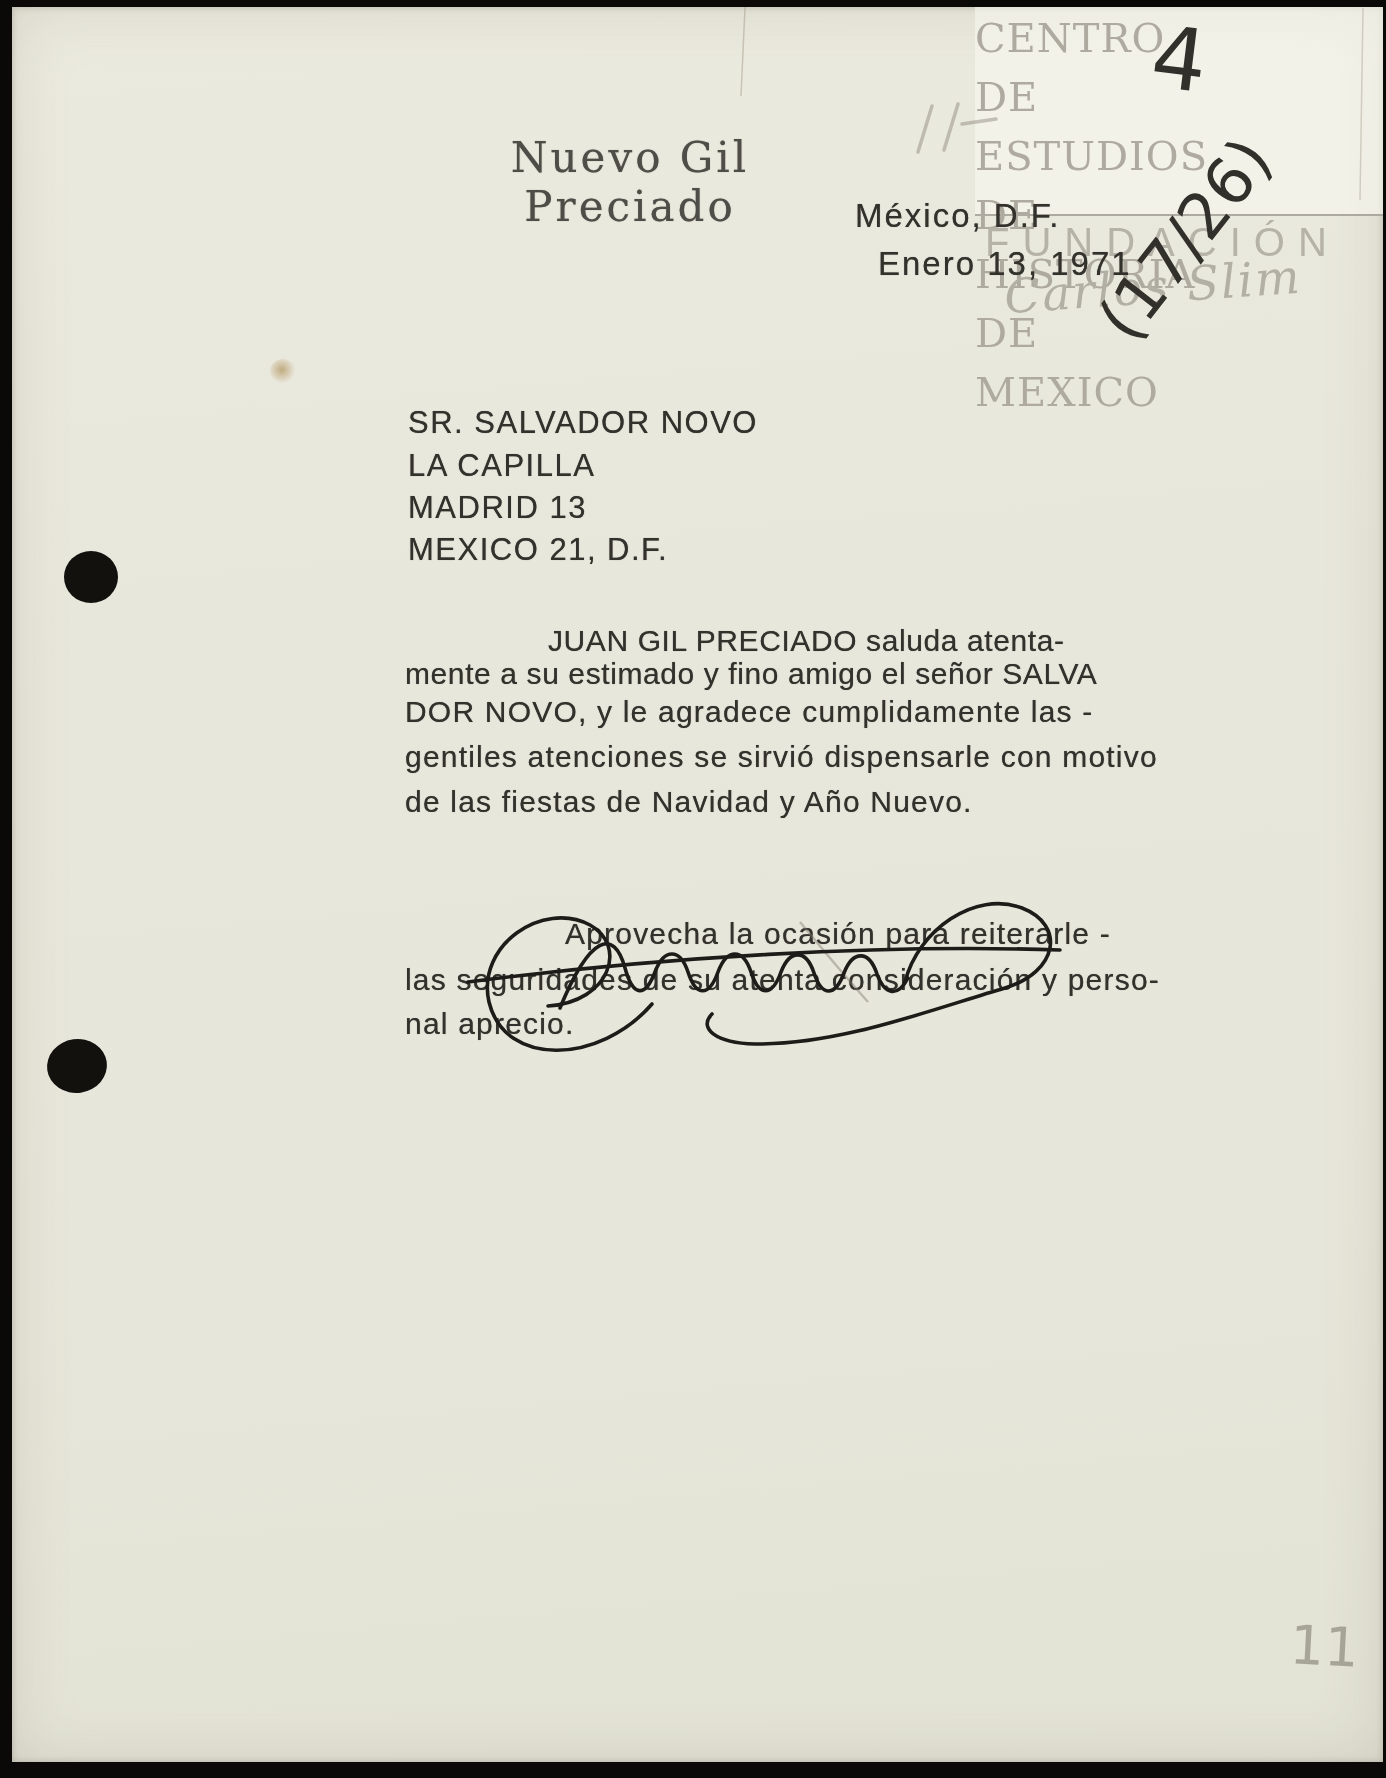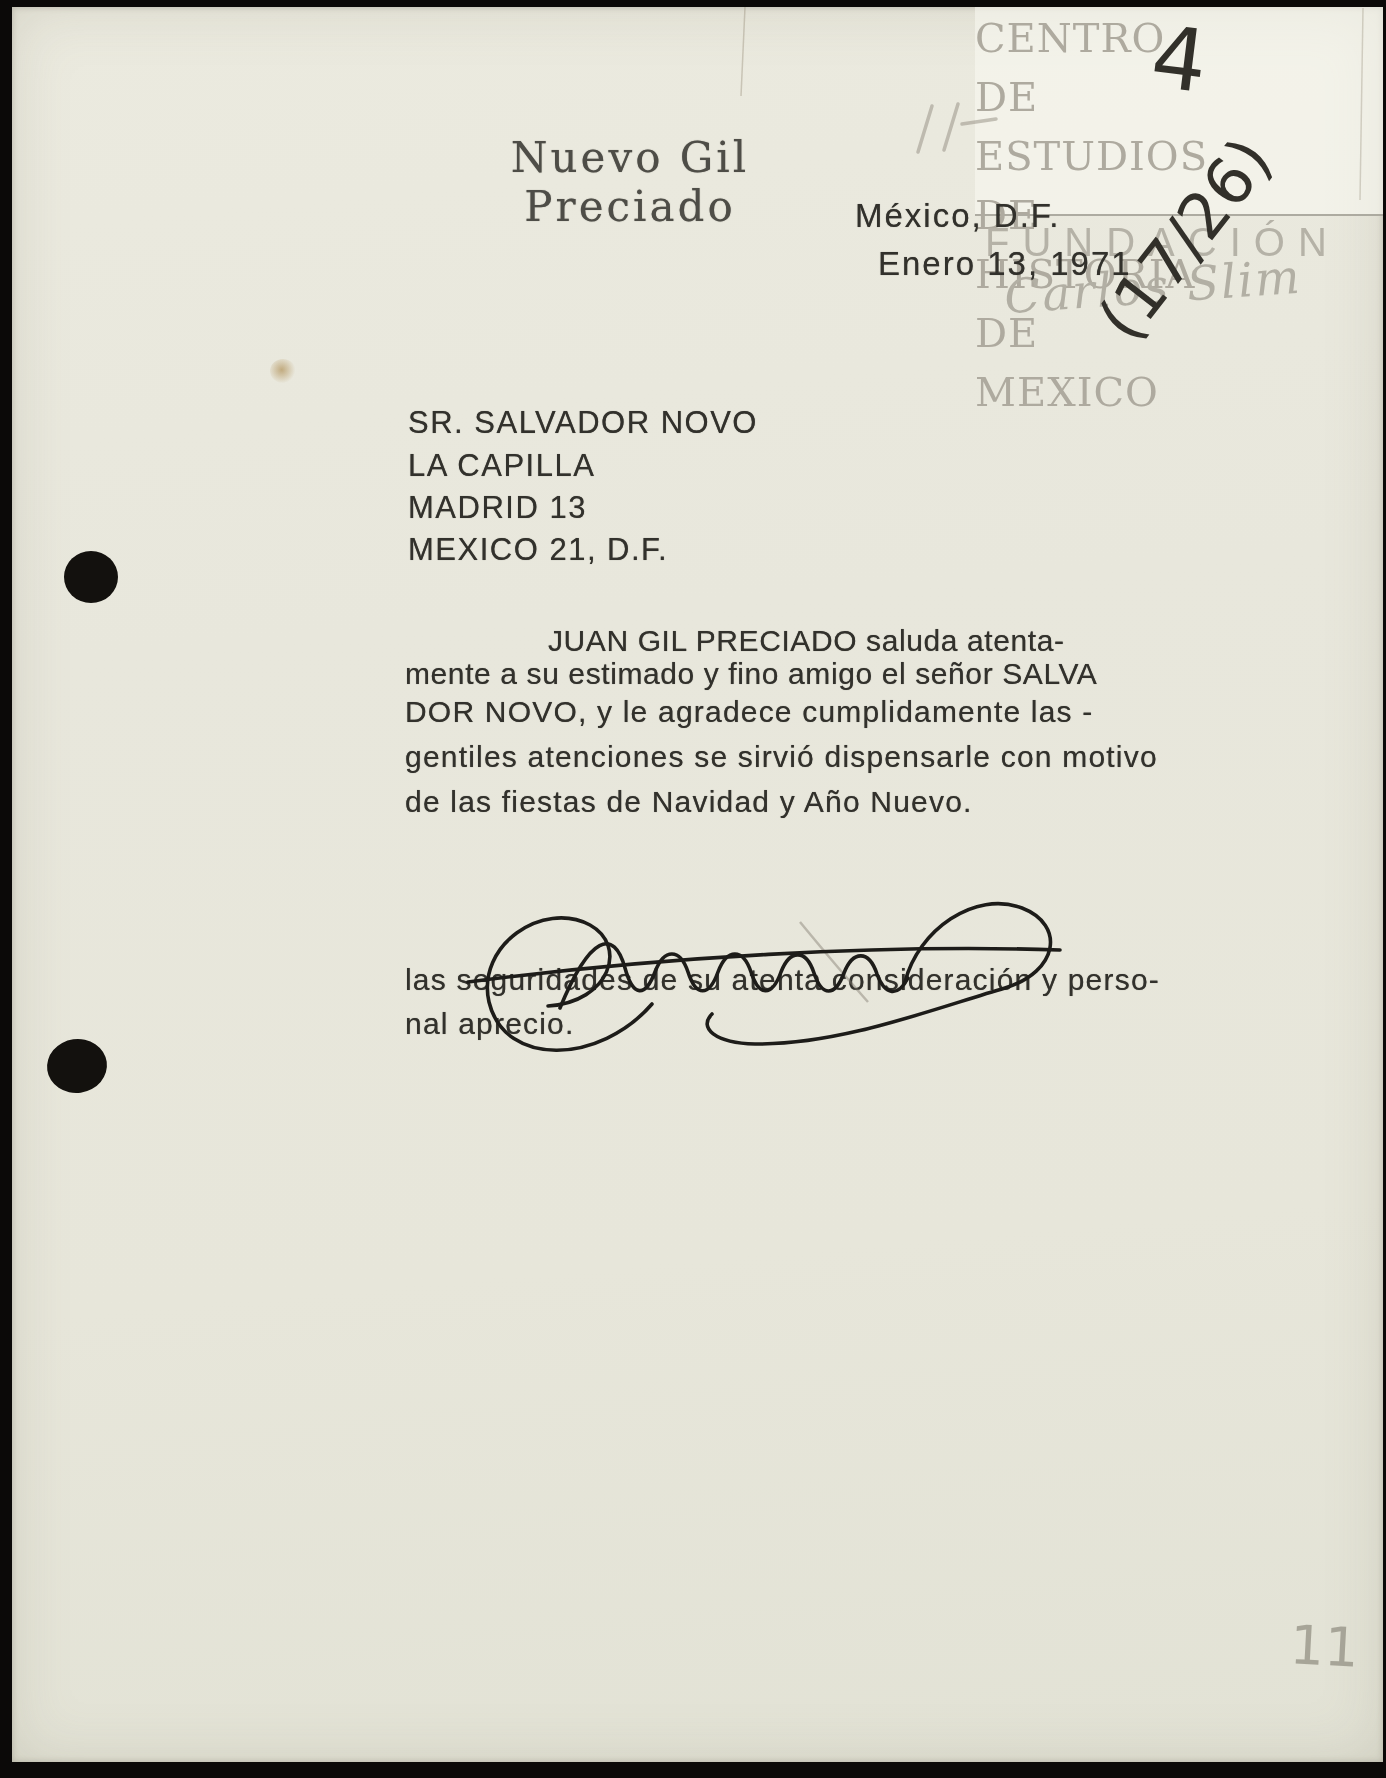--- a/index.html
+++ b/index.html
@@ -138,20 +138,21 @@
     <div class="typed addr addr-2">LA CAPILLA</div>
     <div class="typed addr addr-3">MADRID 13</div>
     <div class="typed addr addr-4">MEXICO 21, D.F.</div>
 
     <div class="typed body-line p1-1">JUAN GIL PRECIADO saluda atenta-</div>
     <div class="typed body-line p1-2">mente a su estimado y fino amigo el señor SALVA</div>
     <div class="typed body-line p1-3">DOR NOVO, y le agradece cumplidamente las -</div>
     <div class="typed body-line p1-4">gentiles atenciones se sirvió dispensarle con motivo</div>
     <div class="typed body-line p1-5">de las fiestas de Navidad y Año Nuevo.</div>
 
+    <div class="typed body-line p2-1">Aprovecha la ocasión para reiterarle -</div>
     <div class="typed body-line p2-2">las seguridades de su atenta consideración y perso-</div>
     <div class="typed body-line p2-3">nal aprecio.</div>
 
     <div class="stain"></div>
   </div>
 
   <svg class="overlay-svg" width="1386" height="1778" viewBox="0 0 1386 1778">
 
     <ellipse cx="91" cy="577" rx="27" ry="26" fill="#13110e"></ellipse>
     <ellipse cx="77" cy="1066" rx="30" ry="27" fill="#13110e" transform="rotate(-8 77 1066)"></ellipse>

